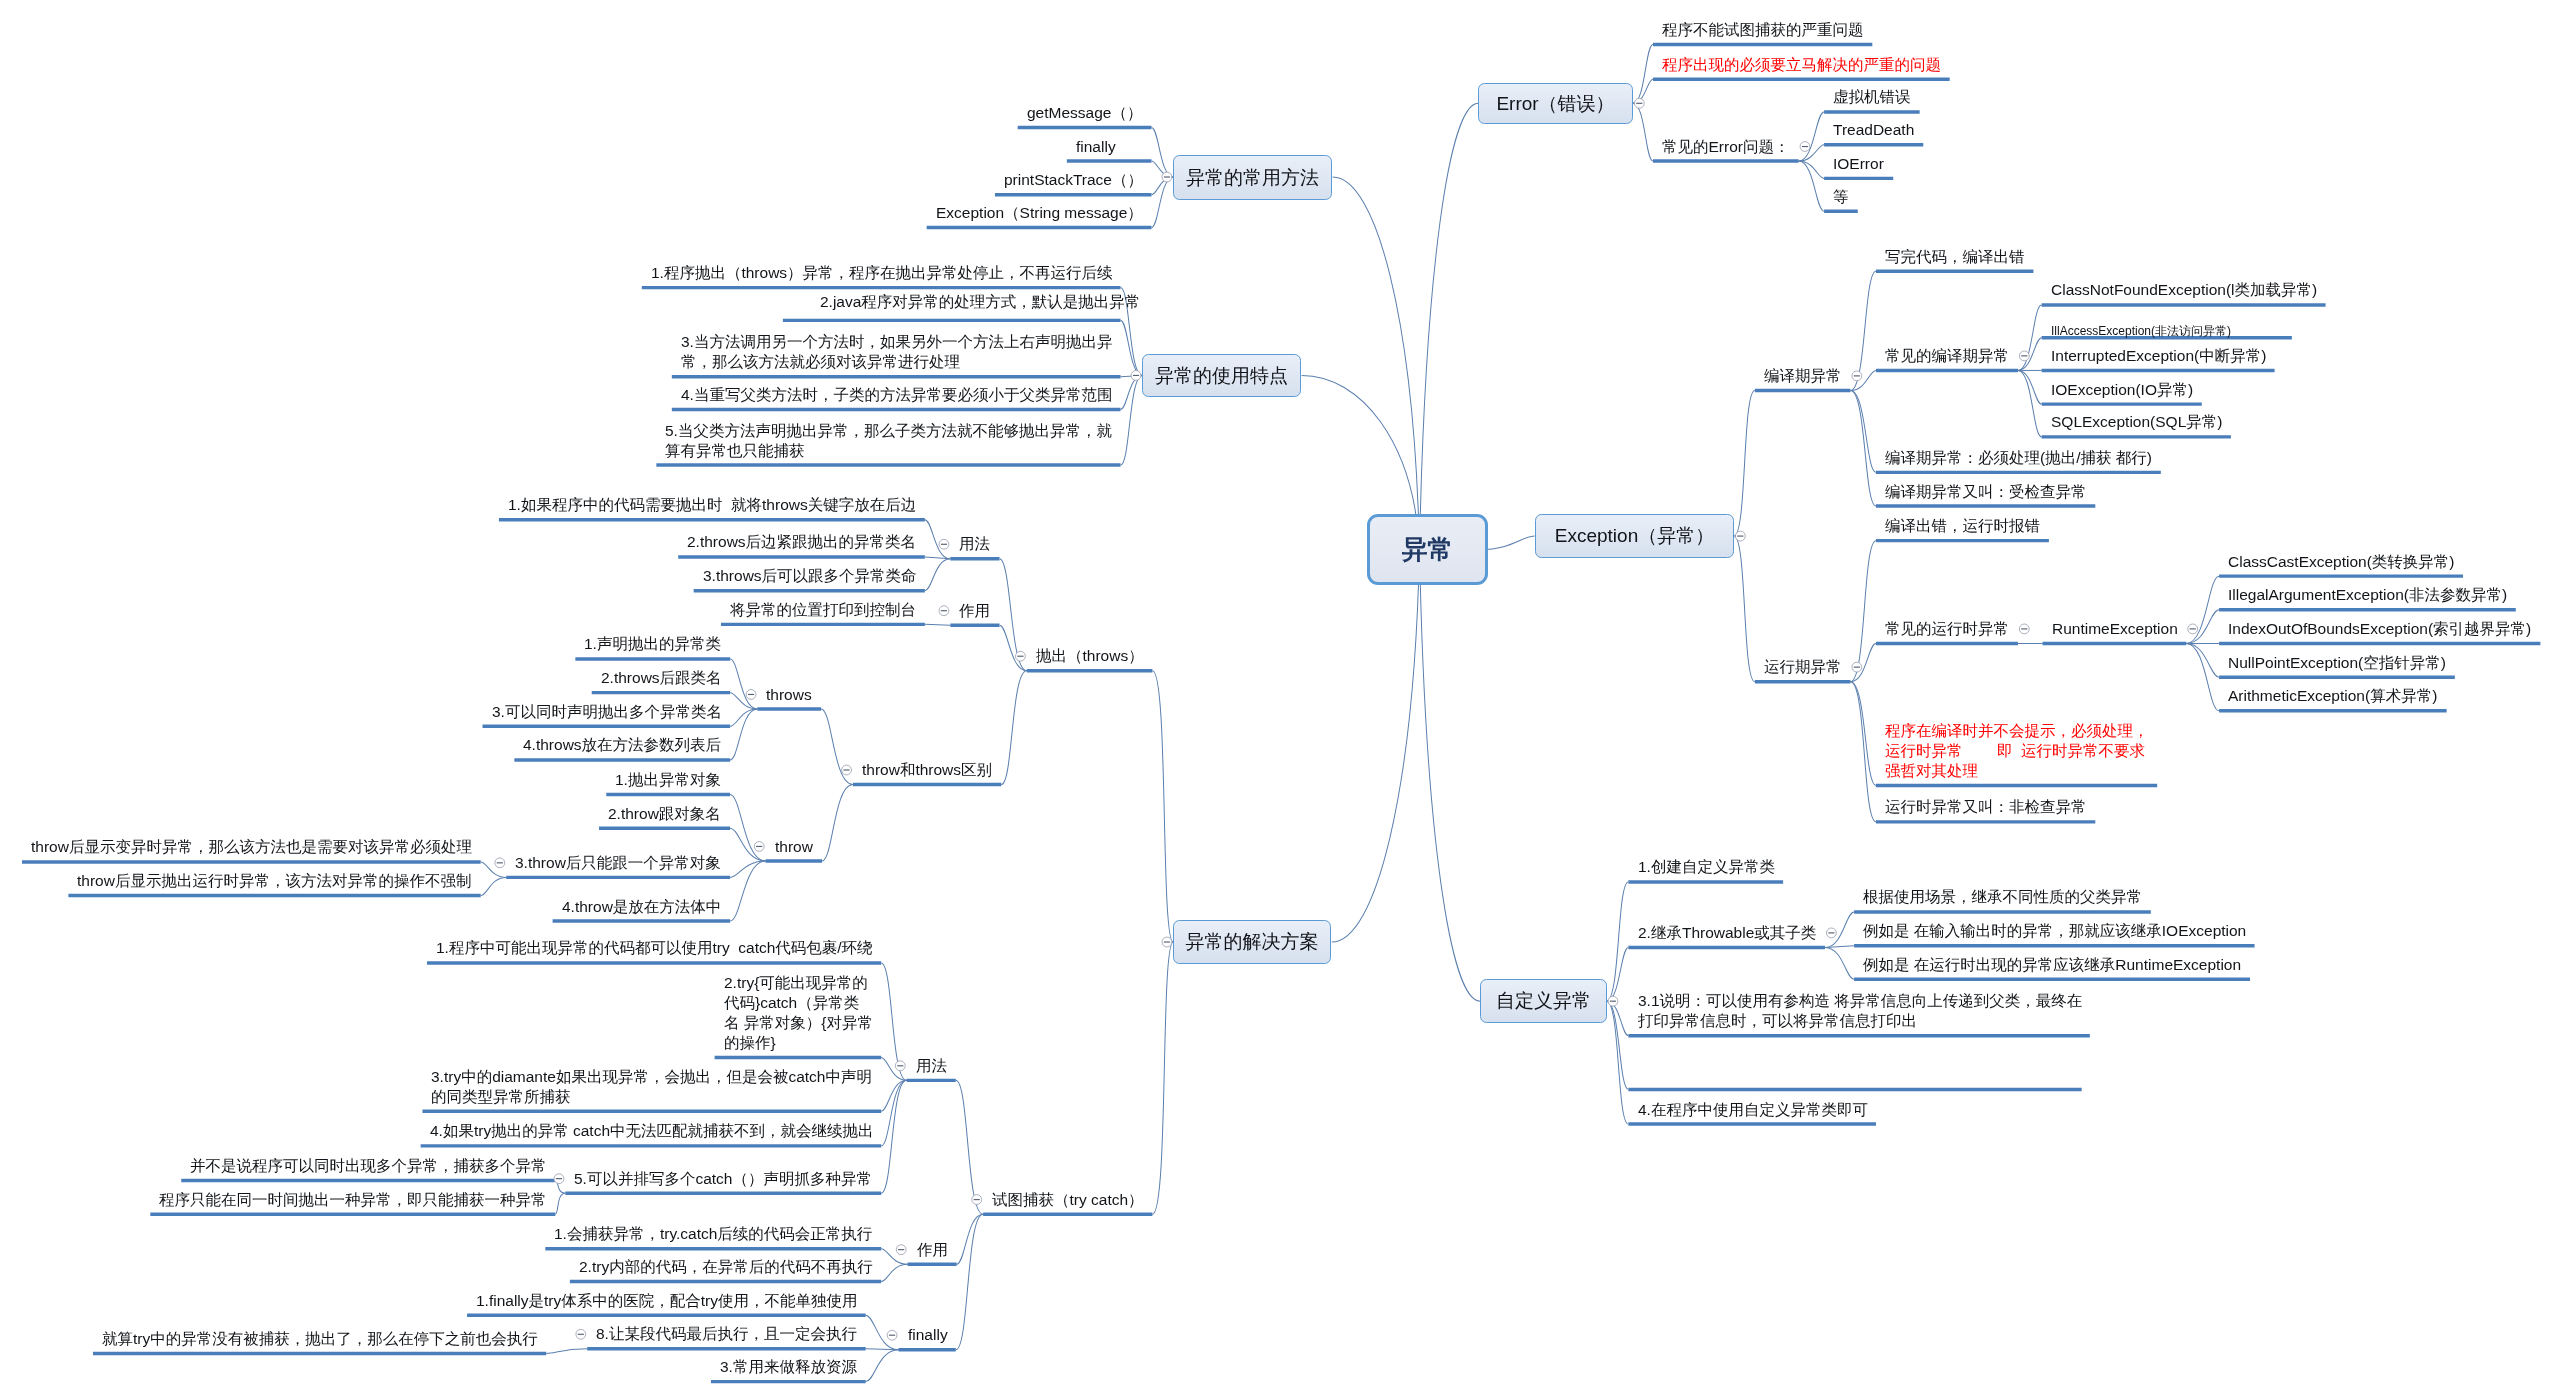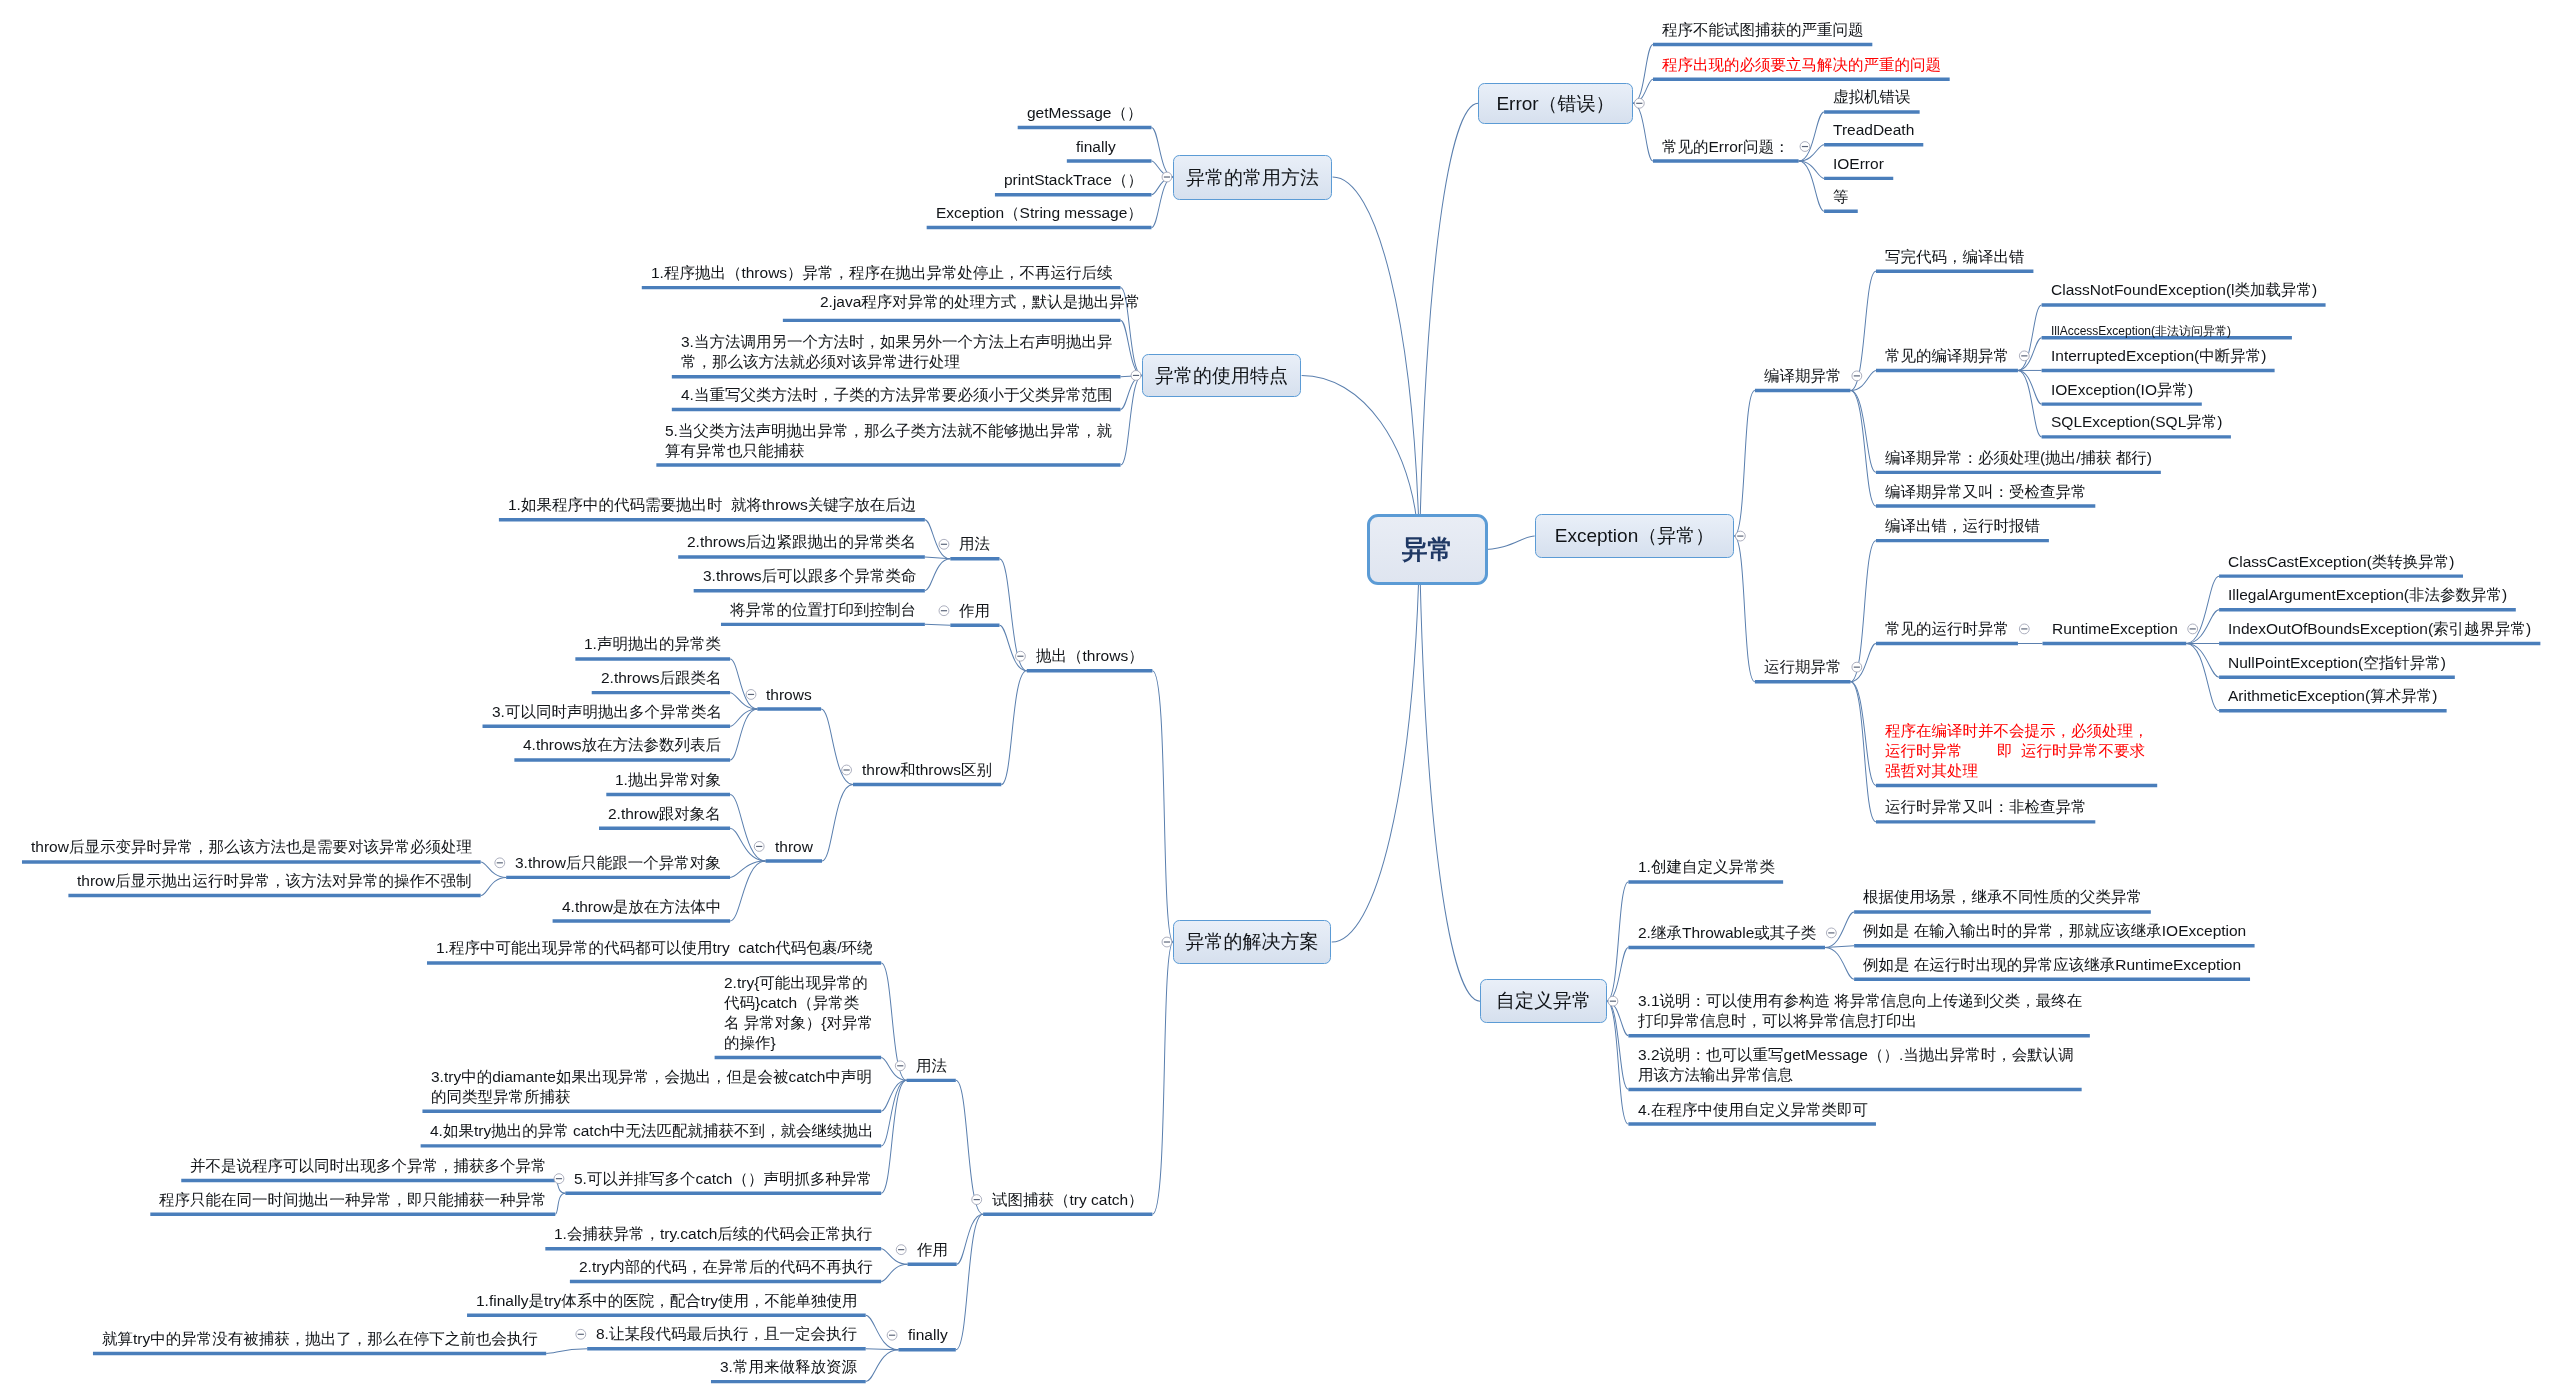--- a/index.html
+++ b/index.html
@@ -409,24 +409,20 @@
       <div class="node" style="font-size: 15.5px; left: 1863px; top: 921px; width: 382px; line-height: 20px; text-align: left;">
         <span class="t">例如是 在输入输出时的异常，那就应该继承IOException</span>
       </div>
       <div class="node" style="font-size: 15.5px; left: 1863px; top: 955px; width: 378px; line-height: 20px; text-align: left;">
         <span class="t">例如是 在运行时出现的异常应该继承RuntimeException</span>
       </div>
       <div class="node" style="font-size: 15.5px; left: 1638px; top: 991px; width: 443px; line-height: 20px; text-align: left;">
         <span class="t">3.1说明：可以使用有参构造 将异常信息向上传递到父类，最终在</span>
         <span class="t">打印异常信息时，可以将异常信息打印出</span>
       </div>
-      <div class="node" style="font-size: 15.5px; left: 1638px; top: 1045px; width: 435px; line-height: 20px; text-align: left;">
-        <span class="t">3.2说明：也可以重写getMessage（）.当抛出异常时，会默认调</span>
-        <span class="t">用该方法输出异常信息</span>
-      </div>
       <div class="node" style="font-size: 15.5px; left: 1638px; top: 1100px; width: 229px; line-height: 20px; text-align: left;">
         <span class="t">4.在程序中使用自定义异常类即可</span>
       </div>
       <div class="node topicbox" style="font-size: 19px; left: 1173px; top: 155px; width: 159px; height: 45px;">
         <span class="t">异常的常用方法</span>
       </div>
       <div class="node topicbox" style="font-size: 19px; left: 1142px; top: 354px; width: 159px; height: 43px;">
         <span class="t">异常的使用特点</span>
       </div>
       <div class="node topicbox" style="font-size: 19px; left: 1173px; top: 920px; width: 158px; height: 44px;">

